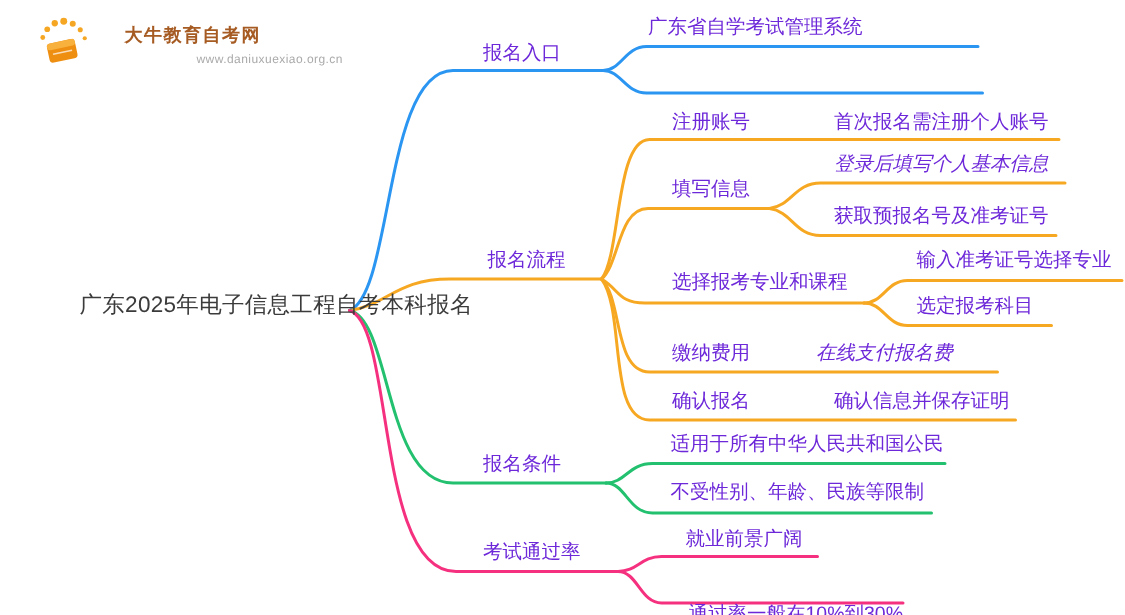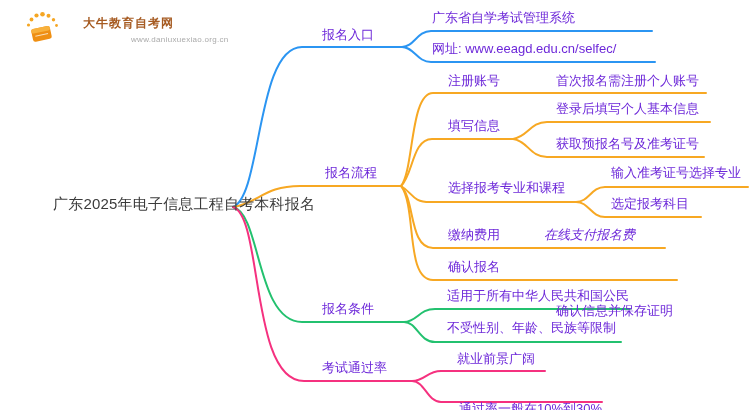--- a/index.html
+++ b/index.html
@@ -93,35 +93,34 @@
     <div class="logo-text">
       <div class="logo-title">大牛教育自考网</div>
       <div class="logo-url">www.daniuxuexiao.org.cn</div>
     </div>
   </div>
 
   <div class="node root-node" style="left:8px; top:196px;margin-left:45px;">广东2025年电子信息工程自考本科报名</div>
 
   <div class="node" style="left:322px; top:27px;">报名入口</div>
   <div class="node" style="left:432px; top:10px;">广东省自学考试管理系统</div>
-  <div class="node" style="left:432px; top:41px;">网址: www.eeagd.edu.cn/selfec/</div>
 
   <div class="node" style="left:325px; top:165px;">报名流程</div>
   <div class="node" style="left:448px; top:73px;">注册账号</div>
   <div class="node" style="left:556px; top:73px;">首次报名需注册个人账号</div>
   <div class="node" style="left:448px; top:118px;">填写信息</div>
-  <div class="node" style="left:556px; top:101px;">登录后填写个人基本信息</div>
+  <div class="node" style="left:556px; top:101px;font-style:italic;">登录后填写个人基本信息</div>
   <div class="node" style="left:556px; top:136px;">获取预报名号及准考证号</div>
   <div class="node" style="left:448px; top:180px;">选择报考专业和课程</div>
   <div class="node" style="left:611px; top:165px;">输入准考证号选择专业</div>
   <div class="node" style="left:611px; top:196px;">选定报考科目</div>
   <div class="node" style="left:448px; top:227px;">缴纳费用</div>
   <div class="node" style="left:544px; top:227px;font-style:italic;">在线支付报名费</div>
   <div class="node" style="left:448px; top:259px;">确认报名</div>
-  <div class="node" style="left:556px; top:259px;margin-top:44px;">确认信息并保存证明</div>
+  <div class="node" style="left:556px; top:259px;">确认信息并保存证明</div>
 
   <div class="node" style="left:322px; top:301px;">报名条件</div>
   <div class="node" style="left:447px; top:288px;">适用于所有中华人民共和国公民</div>
   <div class="node" style="left:447px; top:320px;">不受性别、年龄、民族等限制</div>
 
   <div class="node" style="left:322px; top:360px;">考试通过率</div>
   <div class="node" style="left:457px; top:351px;">就业前景广阔</div>
   <div class="node" style="left:459px; top:401px;">通过率一般在10%到30%</div>
 
 </div>

